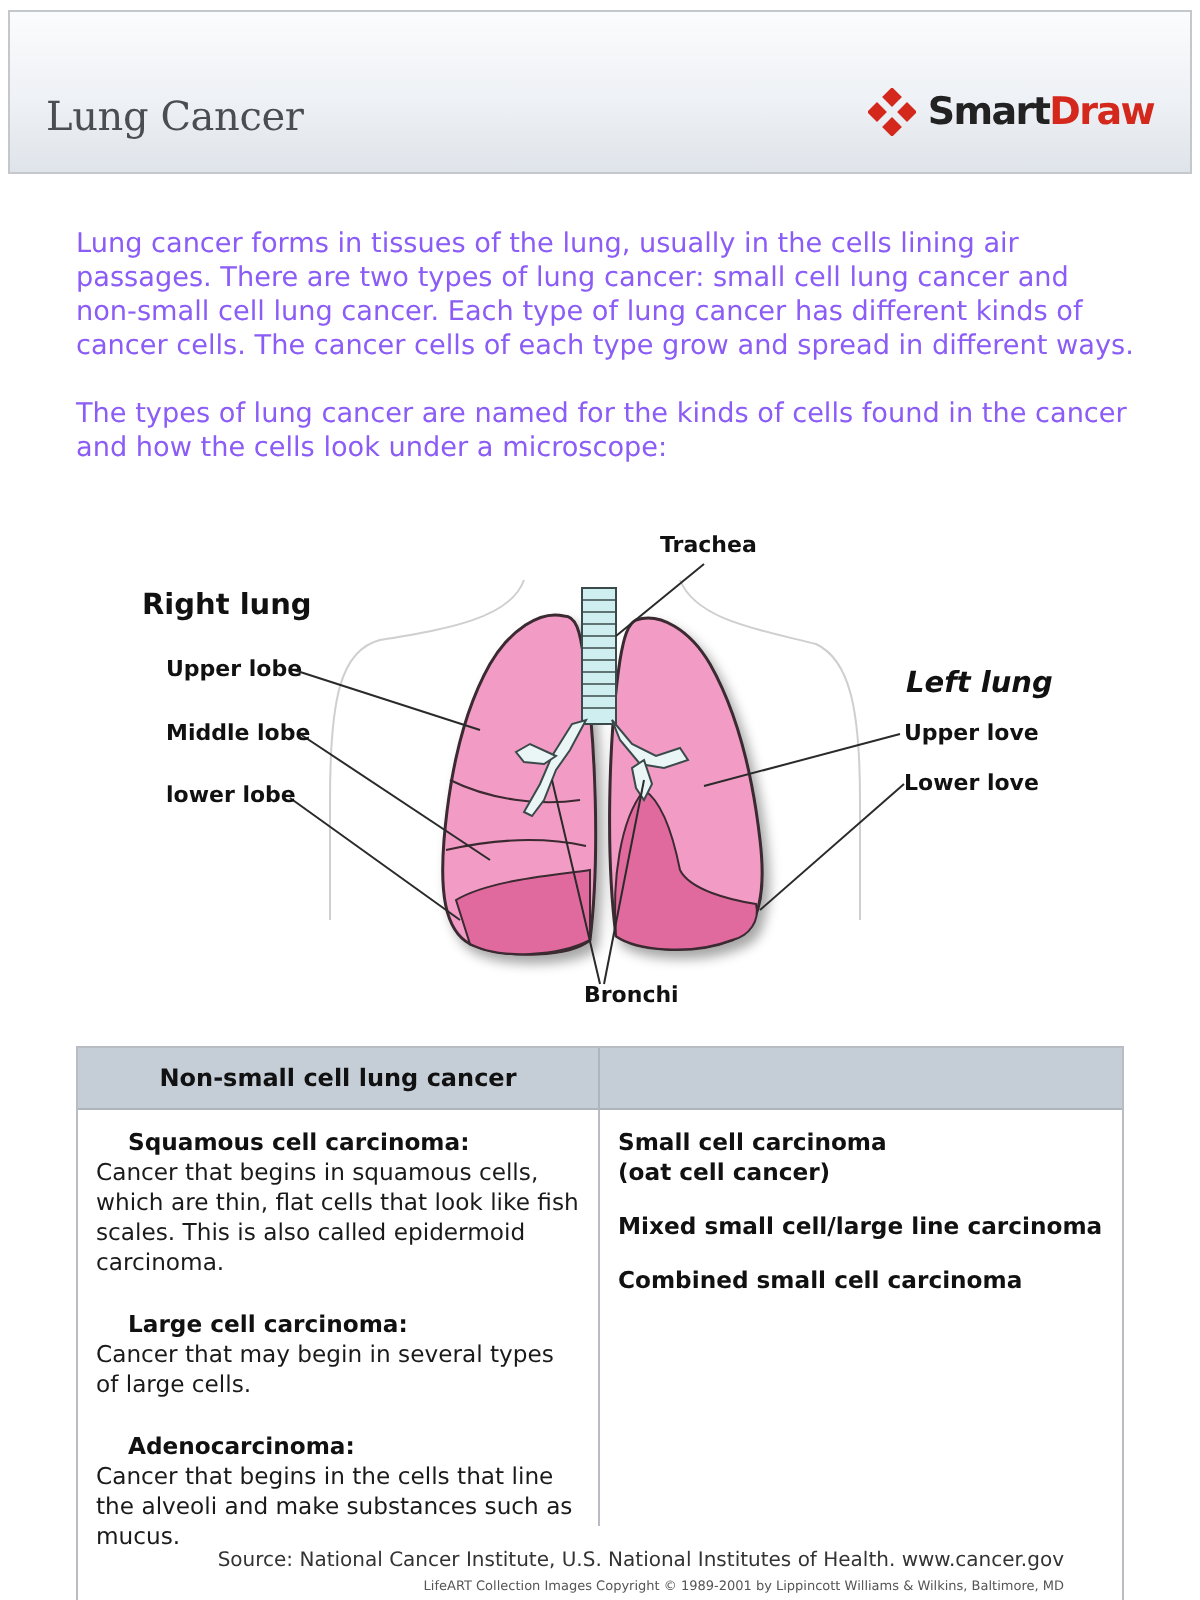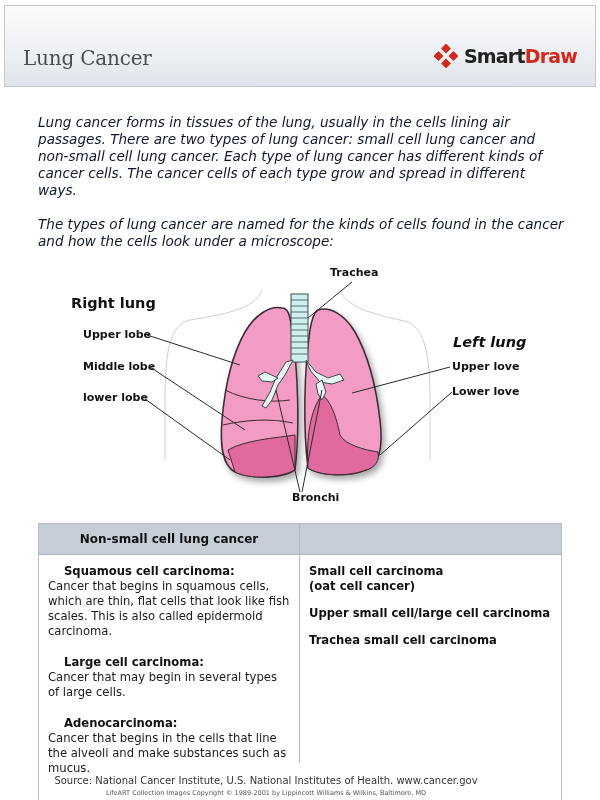--- a/index.html
+++ b/index.html
@@ -15,21 +15,21 @@
       position: absolute; left: 18px; top: 40px;
       font-family: "DejaVu Serif", serif; font-size: 20px; color: #4a4d52;
       letter-spacing: -0.2px;
     }
     .logo { position: absolute; right: 18px; top: 36px; height: 28px; display: flex; align-items: center; }
     .logo svg { display: block; }
     .logo-text { font-family: "DejaVu Sans", sans-serif; font-size: 19px; font-weight: bold; letter-spacing: -0.8px; margin-left: 6px; }
     .logo-smart { color: #222; }
     .logo-draw { color: #d4281c; }
 
-    .intro { position: absolute; left: 38px; top: 114px; width: 530px; font-size: 13.6px; line-height: 17px; color: #0f172a; font-style: italic; }
+    .intro { position: absolute; left: 38px; top: 114px; width: 530px; font-size: 13.6px; line-height: 17px; color: #8b5cf6; }
     .intro p { margin-bottom: 17px; }
 
     .diagram { position: absolute; left: 0; top: 260px; width: 528px; height: 250px; }
     .diagram svg { position: absolute; left: 0; top: 0; }
     .label { position: absolute; font-weight: bold; font-size: 11px; color: #111; white-space: nowrap; }
     .label.big { font-size: 14.5px; }
 
     .table {
       position: absolute; left: 38px; top: 523px; width: 524px; height: 293px;
       border: 1px solid #b9bdc3; background: #fff;
@@ -40,21 +40,21 @@
     .th.c2 { width: 261px; }
     .tbody { display: flex; height: 208px; }
     .col { flex: none; padding: 9px 9px 0 9px; font-size: 11.6px; line-height: 15px; }
     .col.c1 { width: 261px; border-right: 1px solid #b9bdc3; }
     .col.c2 { width: 261px; }
     .entry { margin-bottom: 16px; }
     .entry-title { font-weight: bold; margin-left: 16px; }
     .entry-desc { color: #1a1a1a; }
     .sc-item { font-weight: bold; margin-bottom: 12px; white-space: pre-line; }
 
-    .footer { position: absolute; left: 0; top: 775px; width: 532px; text-align: center; }
+    .footer { position: absolute; left: 0; top: 775px; width: 532px; text-align: right; }
     .source { font-size: 10px; color: #333; }
     .copyright { font-size: 6.5px; color: #555; margin-top: 3px; }
   </style>
 </head>
 <body>
 
 <div class="header">
   <div class="header-title">Lung Cancer</div>
   <div class="logo">
     <svg width="24" height="24" viewBox="0 0 24 24">
@@ -154,22 +154,22 @@
         <div class="entry-desc">Cancer that may begin in several types of large cells.</div>
       </div>
       <div class="entry">
         <div class="entry-title">Adenocarcinoma:</div>
         <div class="entry-desc">Cancer that begins in the cells that line the alveoli and make substances such as mucus.</div>
       </div>
     </div>
     <div class="col c2">
       <div class="sc-item">Small cell carcinoma
 (oat cell cancer)</div>
-      <div class="sc-item">Upper small cell/large cell carcinoma</div>
-      <div class="sc-item">Trachea small cell carcinoma</div>
+      <div class="sc-item">Mixed small cell/large line carcinoma</div>
+      <div class="sc-item">Combined small cell carcinoma</div>
     </div>
   </div>
 </div>
 
 <div class="footer">
   <div class="source">Source: National Cancer Institute, U.S. National Institutes of Health.  www.cancer.gov</div>
   <div class="copyright">LifeART Collection Images Copyright © 1989-2001 by Lippincott Williams &amp; Wilkins, Baltimore, MD</div>
 </div>
 
 </body></html>

